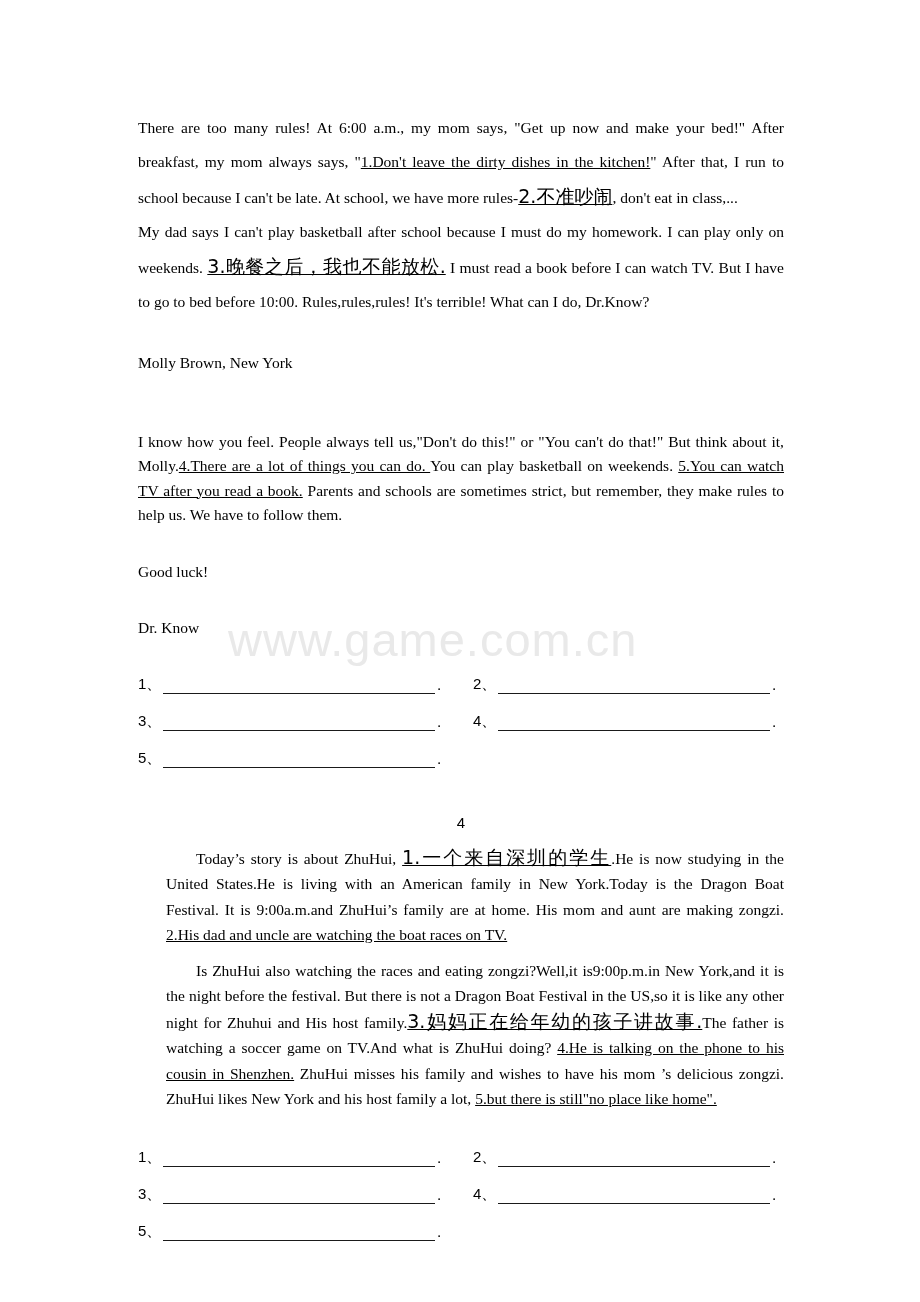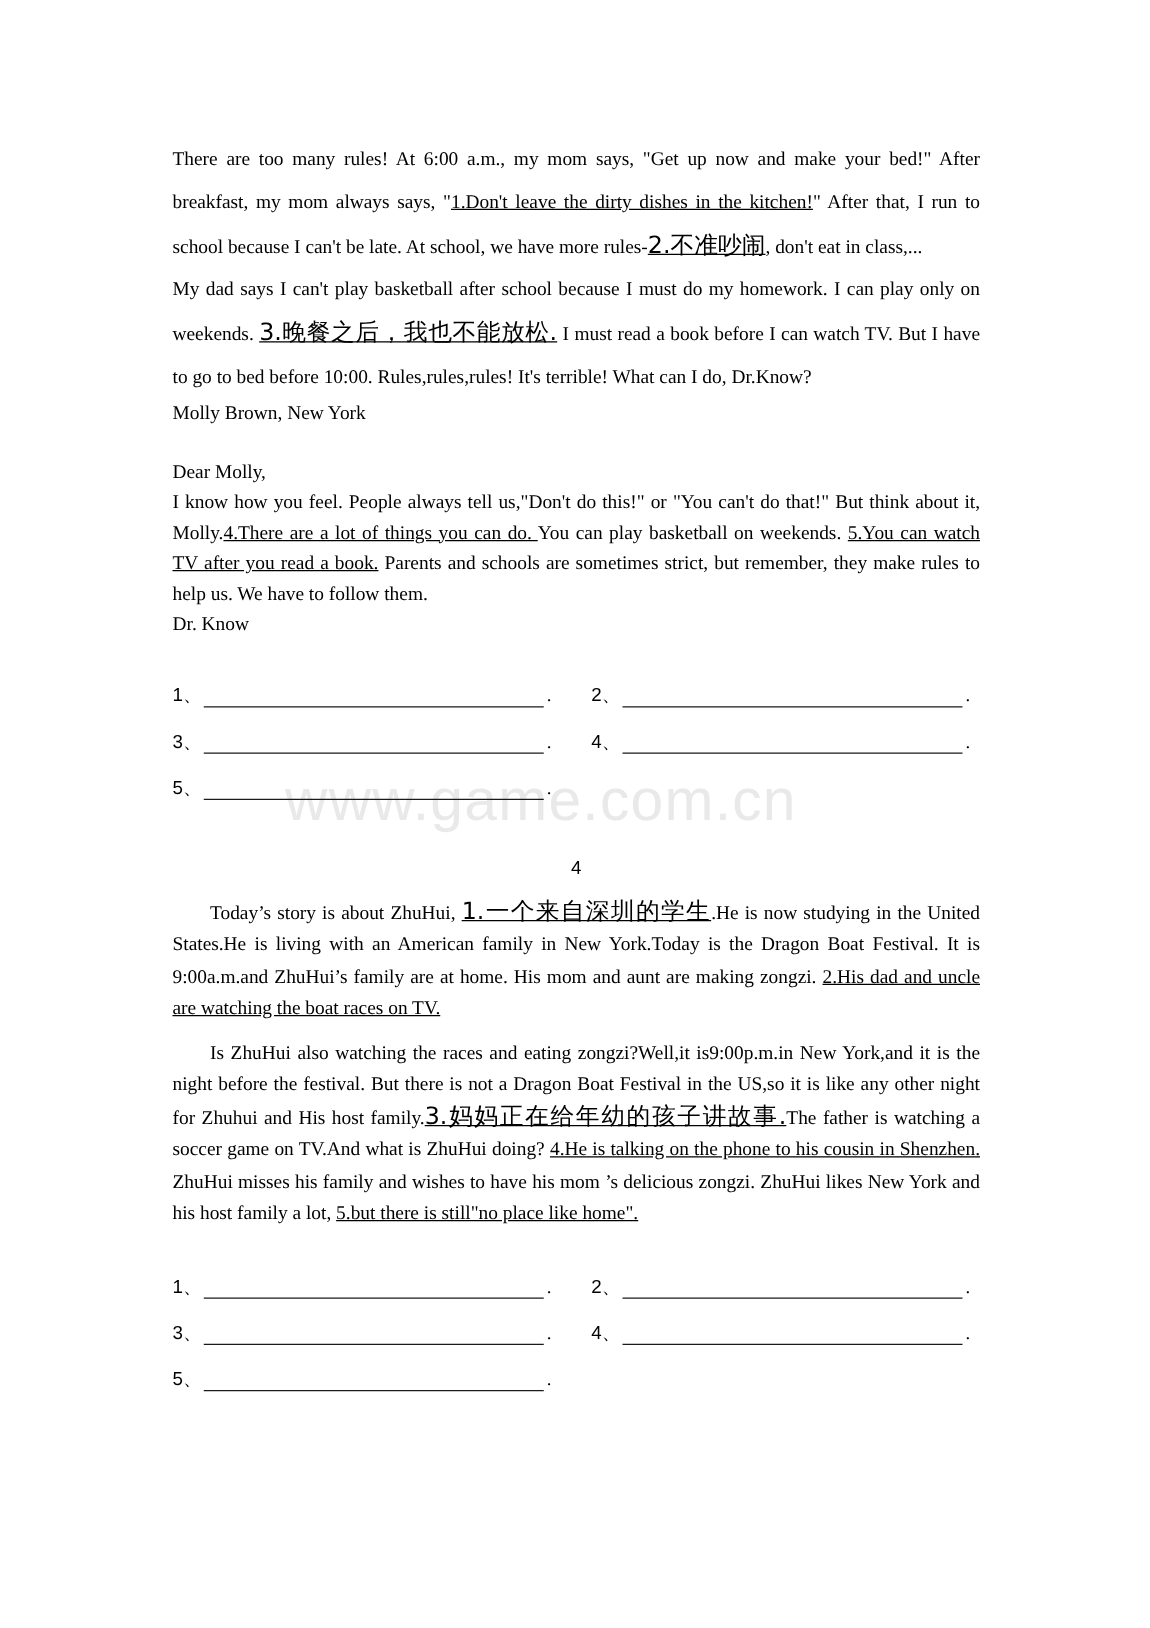--- a/index.html
+++ b/index.html
@@ -46,22 +46,22 @@
   }
 
   
   .para {
     font-size: 15.5px;
     text-align: justify;
     text-justify: inter-word;
     margin: 0;
   }
   .para.loose { line-height: 34px; }
-  .para.tight { line-height: 25.5px; }
-  .para.snug  { line-height: 24.5px; }
+  .para.tight { line-height: 25.5px; margin-left: 28px; }
+  .para.snug  { line-height: 24.5px; margin-top: 32px; }
   .para.last-left { text-align: left; }
 
   .u { text-decoration: underline; }
   .cjk {
     font-family: "DejaVu Sans", "Liberation Sans", sans-serif;
     font-size: 19px;
   }
   .indent { display: inline-block; width: 30px; }
 
   .blockgap-sm { height: 10px; }
@@ -123,24 +123,24 @@
     <div style="height:111px"></div>
 
     <p class="para loose"><span>There are too many rules! At 6:00 a.m., my mom says, "Get up now and make your bed!" After breakfast, my mom always says, "</span><span class="u">1.Don't leave the dirty dishes in the kitchen!</span><span>" After that, I run to school because I can't be late. At school, we have more rules-</span><span class="u cjk">2.不准吵闹</span><span>, don't eat in class,...</span></p>
 
     <p class="para loose"><span>My dad says I can't play basketball after school because I must do my homework. I can play only on weekends. </span><span class="u cjk">3.晚餐之后，我也不能放松.</span><span> I must read a book before I can watch TV. But I have to go to bed before 10:00. Rules,rules,rules! It's terrible! What can I do, Dr.Know?</span></p>
 
     <p class="para snug last-left">Molly Brown, New York</p>
 
     <div class="blockgap-md"></div>
 
-    <p class="para snug last-left">Dear Molly,</p>
 
     <p class="para snug"><span>I know how you feel. People always tell us,"Don't do this!" or "You can't do that!" But think about it, Molly.</span><span class="u">4.There are a lot of things you can do. </span><span>You can play basketball on weekends. </span><span class="u">5.You can watch TV after you read a book.</span><span> Parents and schools are sometimes strict, but remember, they make rules to help us. We have to follow them.</span></p>
 
+    <p class="para snug last-left">Good luck!</p>
     <p class="para snug last-left">Dr. Know</p>
 
     <div style="height:16px"></div>
 
     <div class="answers">
       <div class="ans-row">
         <div class="ans-cell col1">
           <span class="ans-num">1、</span>
           <span class="ans-line w1"></span>
           <span class="ans-dot">.</span>

